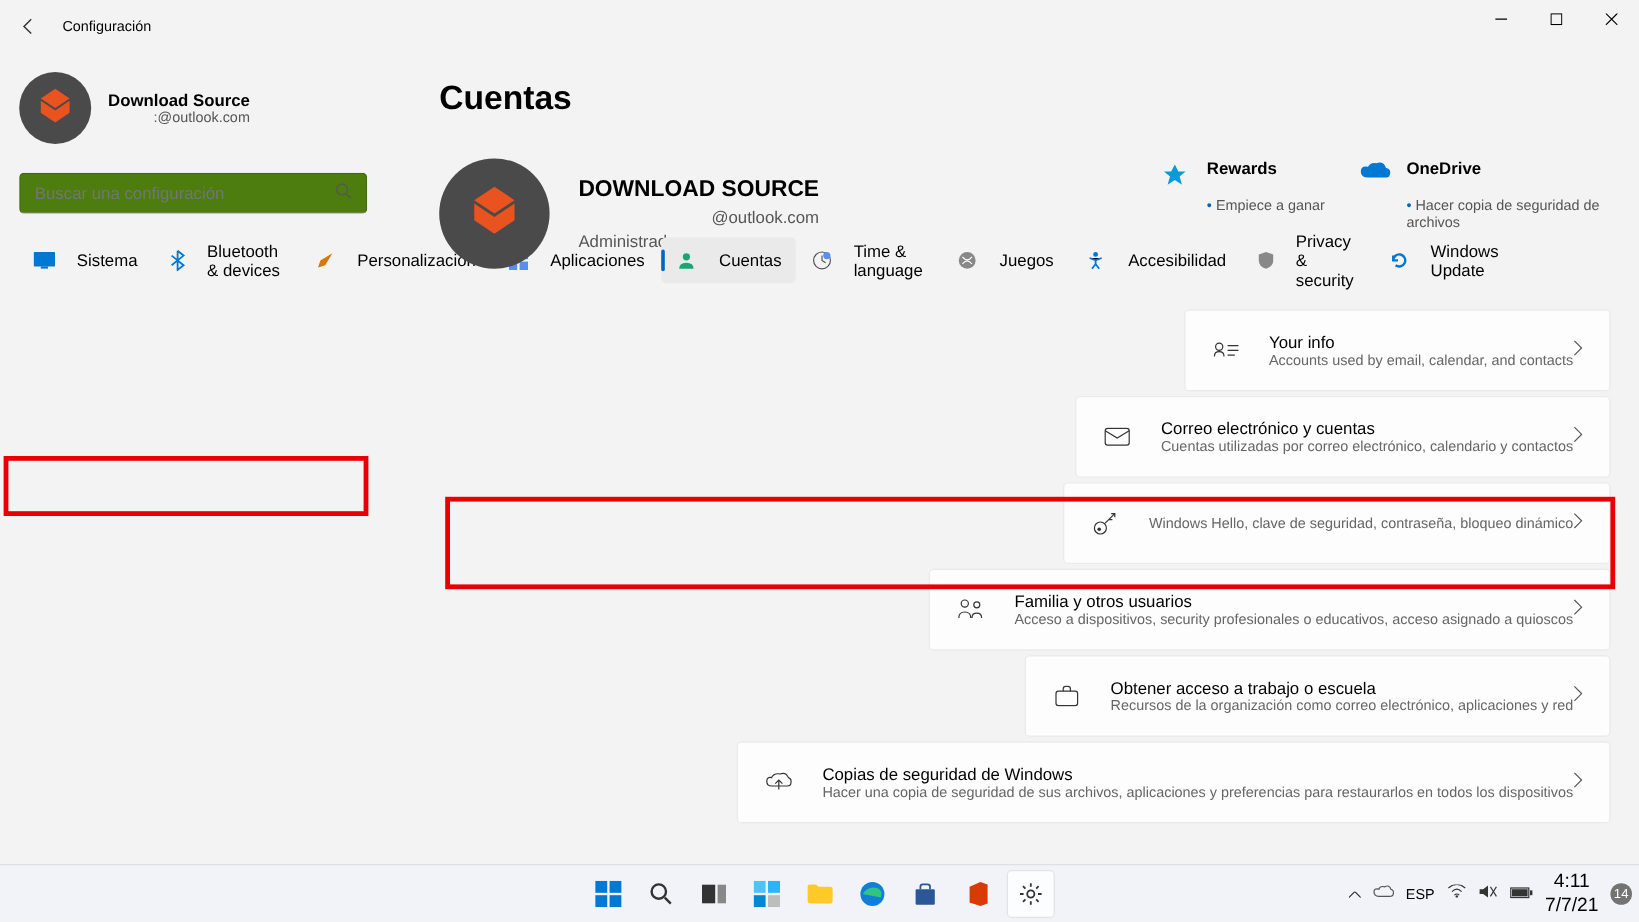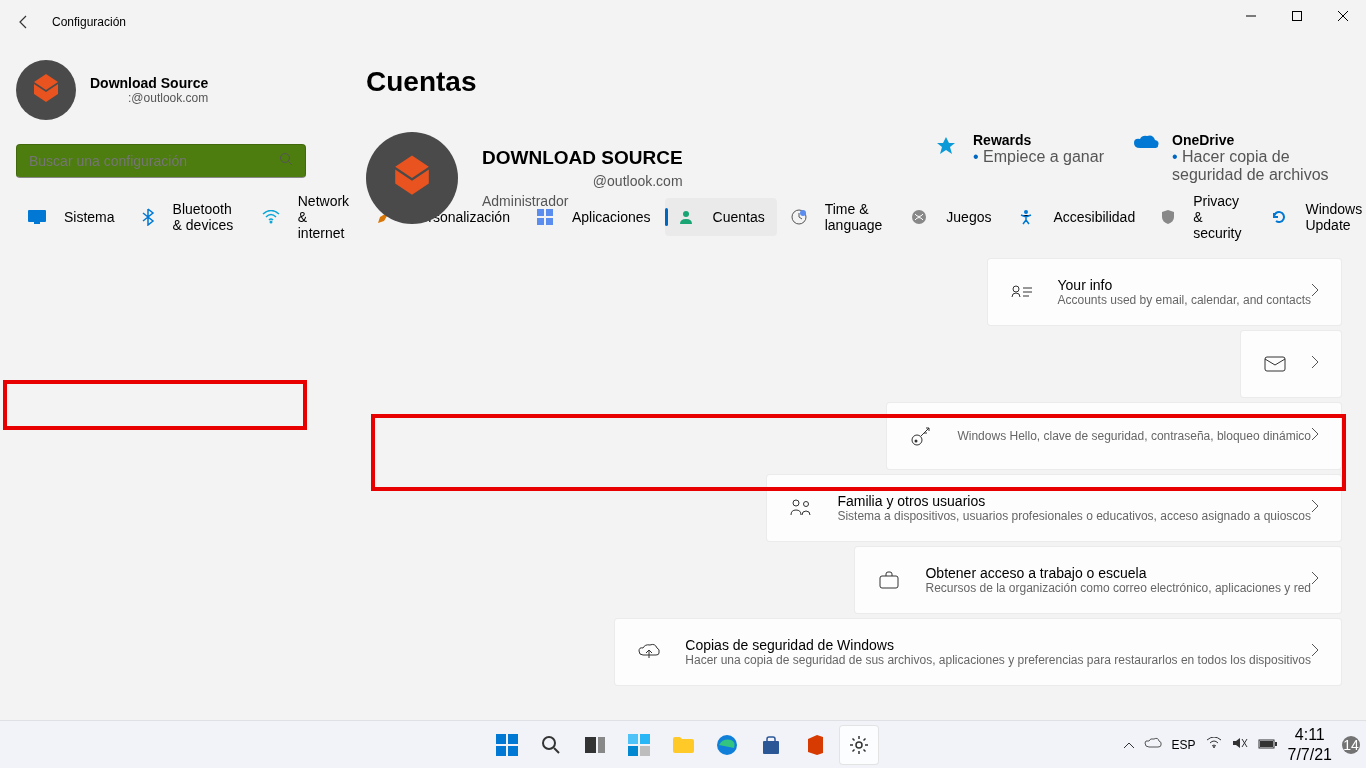--- a/index.html
+++ b/index.html
@@ -39,40 +39,40 @@
 .big-avatar-inner { width: 56px; height: 56px; }
 .user-info { display: flex; flex-direction: column; gap: 4px; }
 .user-name { font-size: 19px; font-weight: 600; }
 .user-email { font-size: 14px; color: #555; text-align: right; }
 .user-role { font-size: 14px; color: #555; }
 
 .cards-right { margin-left: auto; display: flex; gap: 28px; }
 .right-card { display: flex; gap: 12px; justify-content: center; }
 .right-card .ic { width: 28px; height: 28px; margin-top: 2px; }
 .rc-title { font-size: 14px; font-weight: 600; }
-.rc-sub { font-size: 16px; color: #555; max-width: 170px; }
+.rc-sub { font-size: 12px; color: #555; max-width: 170px; margin-top: 16px; }
 .rc-sub::before { content: '• '; color: #0067c0; }
 
 .settings-list { display: flex; flex-direction: column; gap: 4px; align-items: flex-end; }
 .setting-card { background: #fdfdfd; border: 1px solid rgba(0,0,0,.07); border-radius: 4px; height: 68px; display: flex; align-items: center; padding: 0 22px; cursor: pointer; }
 .card-icon { width: 24px; margin-right: 24px; display: flex; align-items: center; justify-content: center; color: #333; }
 .card-text { flex: 1; }
 .card-title { font-size: 14px; }
 .card-sub { font-size: 12px; color: #666; }
 .chevron { color: #555; }
 .sidebar-highlight { position: absolute; left: 3px; top: 380px; width: 304px; height: 50px; border: 4px solid #e80000; pointer-events: none; }
 .main-highlight { position: absolute; left: 371px; top: 414px; width: 975px; height: 77px; border: 4px solid #e80000; pointer-events: none; }
 
 .taskbar { position: absolute; bottom: 0; left: 0; right: 0; height: 48px; background: #f1f3f8; border-top: 1px solid rgba(0,0,0,.08); display: flex; align-items: center; padding-left: 34px; }
 .tb-center { position: absolute; left: 50%; transform: translateX(-50%); display: flex; gap: 4px; }
 .tb-icon { width: 40px; height: 40px; display: flex; align-items: center; justify-content: center; border-radius: 4px; cursor: pointer; }
 .tb-icon.active { background: rgba(255,255,255,.8); border: 1px solid rgba(0,0,0,.1); }
 .tb-right { position: absolute; right: 6px; display: flex; align-items: center; gap: 10px; font-size: 12px; }
 .tb-time { text-align: center; line-height: 1.2; font-size: 16px; }
-.tb-badge { background: #737373; color: #fff; width: 18px; height: 18px; border-radius: 50%; display: flex; align-items: center; justify-content: center; font-size: 14px; }
+.tb-badge { background: #737373; color: #fff; width: 18px; height: 18px; border-radius: 50%; display: flex; align-items: center; justify-content: center; font-size: 11px; }
 </style>
 </head>
 <body>
 
 <div class="titlebar">
   <div class="back-btn">
     <svg width="16" height="16" viewBox="0 0 16 16">
         <path d="M10 2 L4 8 L10 14" stroke="#333" stroke-width="1.2" fill="none"></path>
       </svg>
   </div>
@@ -128,29 +128,20 @@
           </span>
           <span>Sistema</span>
         </div>
       <div class="nav-item">
           <span class="nav-icon">
             <svg width="14" height="18" viewBox="0 0 14 18">
               <path d="M7 1 L12 5 L7 9 L12 13 L7 17 V1 M2 5 L7 9 M2 13 L7 9" stroke="#0078d4" stroke-width="1.5" fill="none"></path>
             </svg>
           </span>
           <span>Bluetooth &amp; devices</span>
-        </div>
-      <div class="nav-item">
-          <span class="nav-icon">
-            <svg width="18" height="14" viewBox="0 0 18 14">
-              <path d="M1 4 Q9 -3 17 4 M4 7 Q9 2 14 7 M7 10 Q9 8 11 10" stroke="#0ba5d8" stroke-width="1.5" fill="none"></path>
-              <circle cx="9" cy="12" r="1.5" fill="#0ba5d8"></circle>
-            </svg>
-          </span>
-          <span>Network &amp; internet</span>
         </div>
       <div class="nav-item">
           <span class="nav-icon">
             <svg width="16" height="16" viewBox="0 0 16 16">
               <path d="M2 14 L4 8 L14 2 L8 12 Z" fill="#d97706"></path>
             </svg>
           </span>
           <span>Personalización</span>
         </div>
       <div class="nav-item">
@@ -280,20 +271,24 @@
             </svg></div>
       </div>
 
       <div class="setting-card">
         <div class="card-icon">
             <svg width="22" height="16" viewBox="0 0 22 16">
               <rect x="1" y="1" width="20" height="14" rx="2" stroke="#333" fill="none"></rect>
               <path d="M1 3 L11 9 L21 3" stroke="#333" fill="none"></path>
             </svg>
           </div>
+        <div class="card-text">
+            <div class="card-title">Correo electrónico y cuentas</div>
+            <div class="card-sub">Cuentas utilizadas por correo electrónico, calendario y contactos</div>
+          </div>
         <div class="chevron"><svg width="8" height="14">
               <path d="M1 1 L7 7 L1 13" stroke="#555" fill="none"></path>
             </svg></div>
       </div>
 
       <div class="setting-card">
         <div class="card-icon">
             <svg width="22" height="22" viewBox="0 0 22 22">
               <circle cx="7" cy="15" r="5" stroke="#333" fill="none"></circle>
               <circle cx="6" cy="16" r="1.5" fill="#333"></circle>
@@ -311,21 +306,21 @@
       <div class="setting-card">
         <div class="card-icon">
             <svg width="24" height="20" viewBox="0 0 24 20">
               <circle cx="7" cy="5" r="3" stroke="#333" fill="none"></circle>
               <circle cx="17" cy="6" r="2.5" stroke="#333" fill="none"></circle>
               <path d="M2 17 Q2 12 7 12 Q12 12 12 17 M13 17 Q13 13 17 13 Q21 13 21 17" stroke="#333" fill="none"></path>
             </svg>
           </div>
         <div class="card-text">
             <div class="card-title">Familia y otros usuarios</div>
-            <div class="card-sub">Sistema a dispositivos, usuarios profesionales o educativos, acceso asignado a quioscos</div>
+            <div class="card-sub">Acceso a dispositivos, security profesionales o educativos, acceso asignado a quioscos</div>
           </div>
         <div class="chevron"><svg width="8" height="14">
               <path d="M1 1 L7 7 L1 13" stroke="#555" fill="none"></path>
             </svg></div>
       </div>
 
       <div class="setting-card">
         <div class="card-icon">
             <svg width="22" height="18" viewBox="0 0 22 18">
               <rect x="2" y="5" width="18" height="12" rx="2" stroke="#333" fill="none"></rect>

